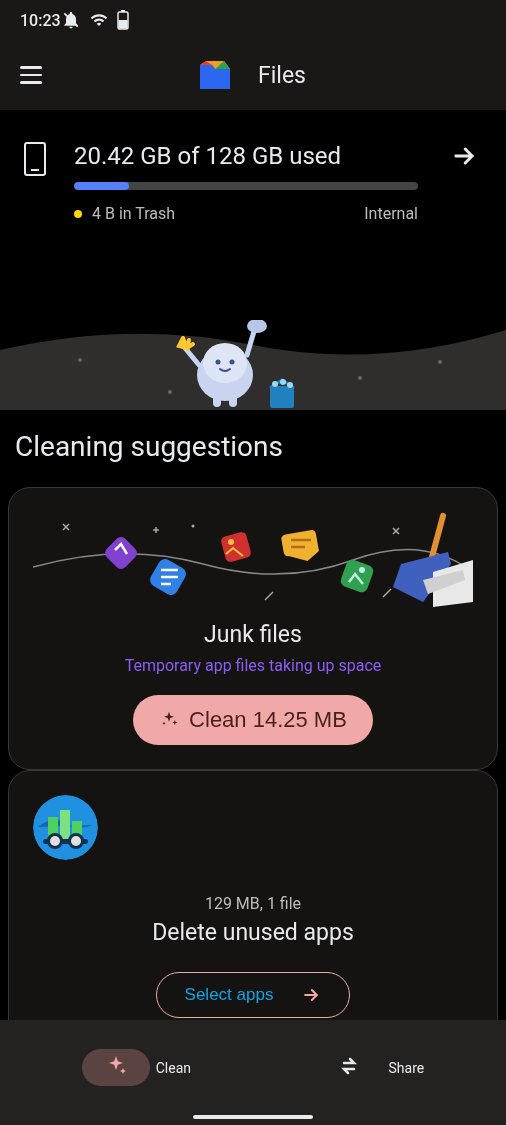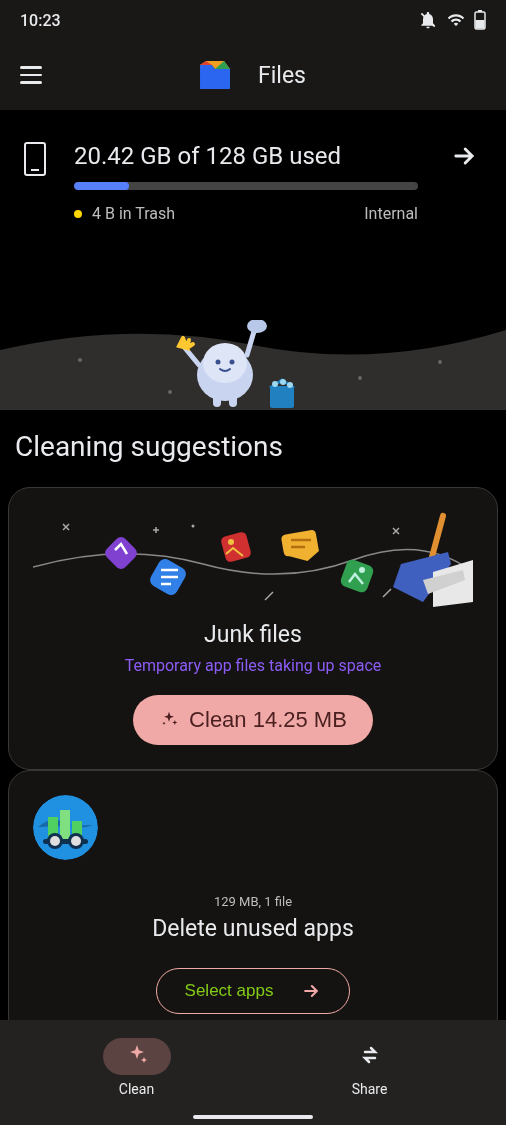--- a/index.html
+++ b/index.html
@@ -8,21 +8,20 @@
       height: 1125px;
       background: #1a1816;
       color: #e8eaed;
       font-family: 'Roboto', -apple-system, sans-serif;
       overflow: hidden;
       position: relative;
     }
     .status-bar {
       height: 40px;
       display: flex;
-      justify-content: space-between;
       align-items: center;
       padding: 8px 20px;
       font-size: 16px;
       font-weight: 500;
     }
     .status-icons { display: flex; gap: 8px; align-items: center; }
     .app-bar {
       height: 70px;
       display: flex;
       align-items: center;
@@ -158,50 +157,50 @@
       border-radius: 30px;
       font-size: 22px;
       font-weight: 500;
       cursor: pointer;
     }
     .outline-button {
       display: inline-flex;
       align-items: flex-end;
       gap: 28px;
       background: transparent;
-      color: #84cc16;
+      color: #0ea5e9;
       border: 1.5px solid #f0a9a6;
       padding: 12px 28px;
       border-radius: 30px;
       font-size: 17px;
       font-weight: 500;
       cursor: pointer;
     }
     .app-icon {
       width: 65px;
       height: 65px;
       border-radius: 50%;
       margin-bottom: 30px;
     }
-    .card-meta { font-size: 13px; color: #bdbdbd; margin-bottom: 6px; }
+    .card-meta { font-size: 16px; color: #bdbdbd; margin-bottom: 6px; }
     .nav-bar {
       position: absolute;
       bottom: 0;
       left: 0;
       width: 100%;
       height: 105px;
       background: #242220;
       display: flex;
       justify-content: space-around;
       align-items: center;
       padding: 8px 20px 18px;
     }
     .nav-item {
       display: flex;
-      flex-direction: column;
+      flex-direction: row;
       align-items: center;
       gap: 6px;
       cursor: pointer;
       font-size: 14px;
       color: #e8eaed;
     }
     .nav-icon-active {
       background: #5a4340;
       border-radius: 20px;
       padding: 5px 22px;

